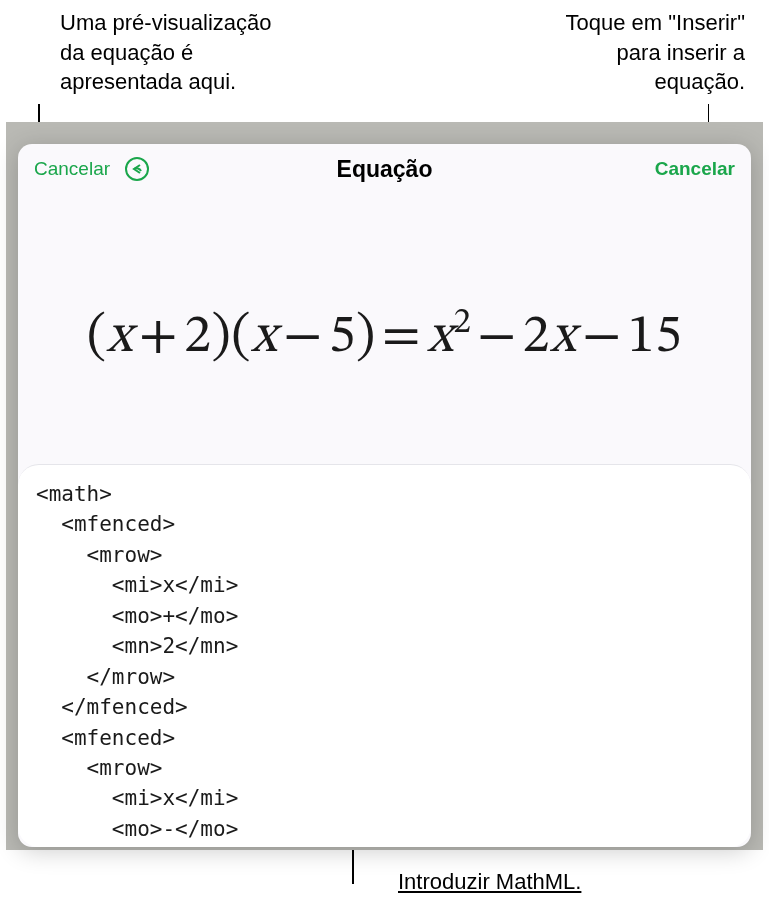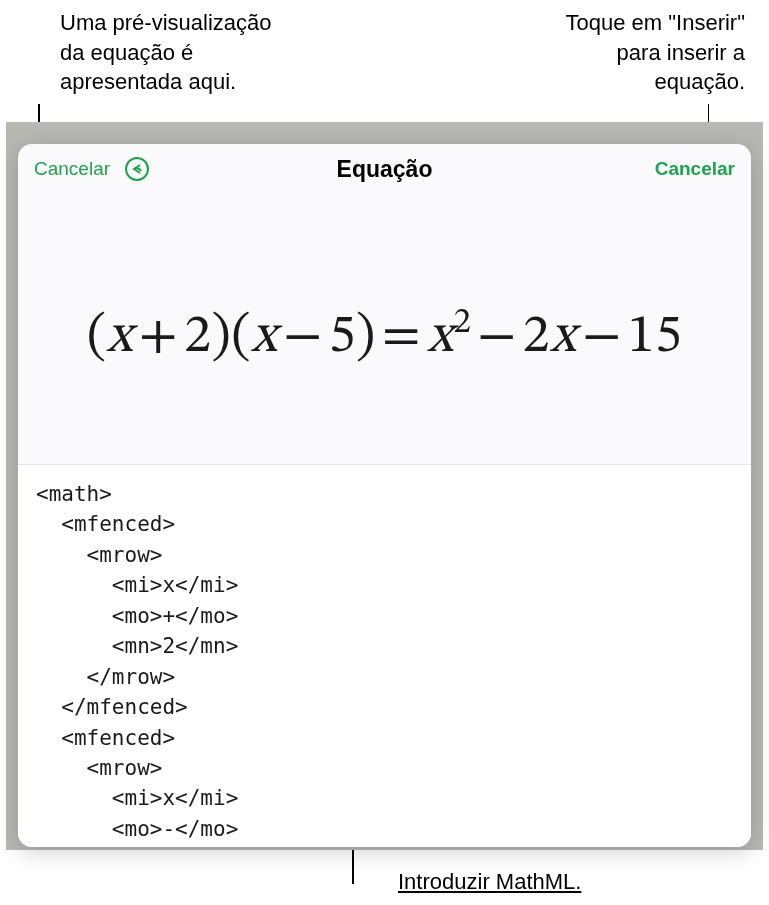--- a/index.html
+++ b/index.html
@@ -105,20 +105,21 @@
       flex: 1;
       background: #fff;
       border-top: 1px solid #e5e5ea;
       padding: 14px 18px;
       font-family: "SF Mono", ui-monospace, Menlo, Consolas, monospace;
       font-size: 21px;
       line-height: 1.45;
       color: #1a1a1a;
       white-space: pre;
       overflow: hidden;
+      border-radius: 21px;
     }
   </style>
 </head>
 <body>
 
 <div class="callout callout-top-left">Uma pré-visualização da equação é apresentada aqui.</div>
 <div class="callout callout-top-right">Toque em "Inserir" para inserir a equação.</div>
 <div class="callout callout-bottom">Introduzir MathML.</div>
 <div class="callout-line line-tl"></div>
 <div class="callout-line line-tr"></div>

